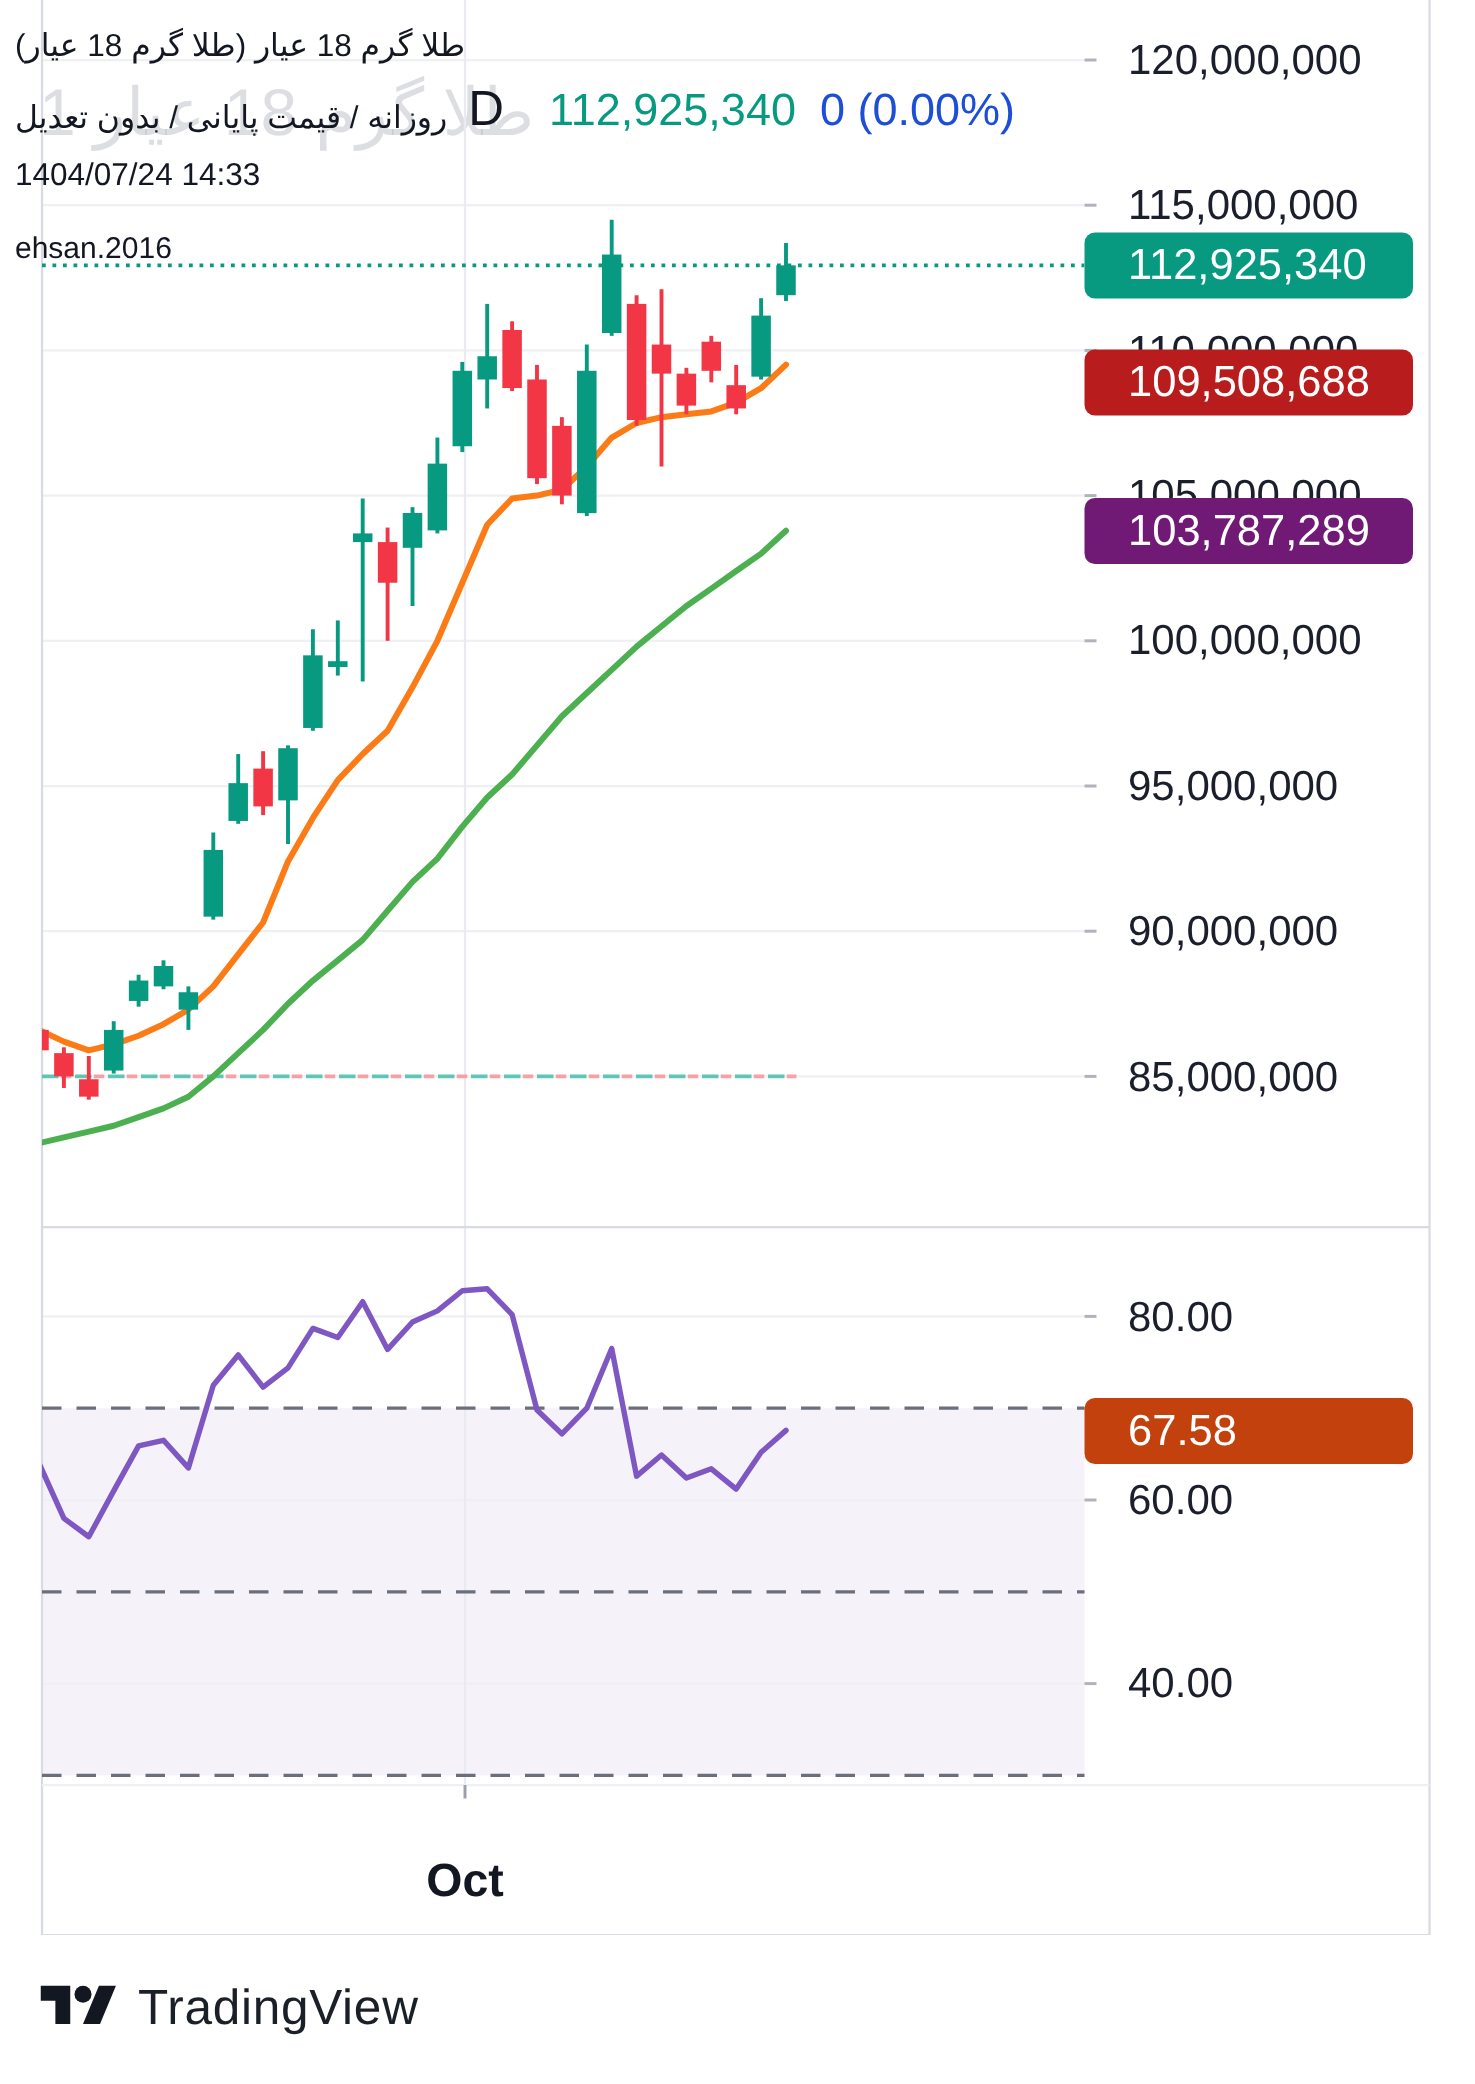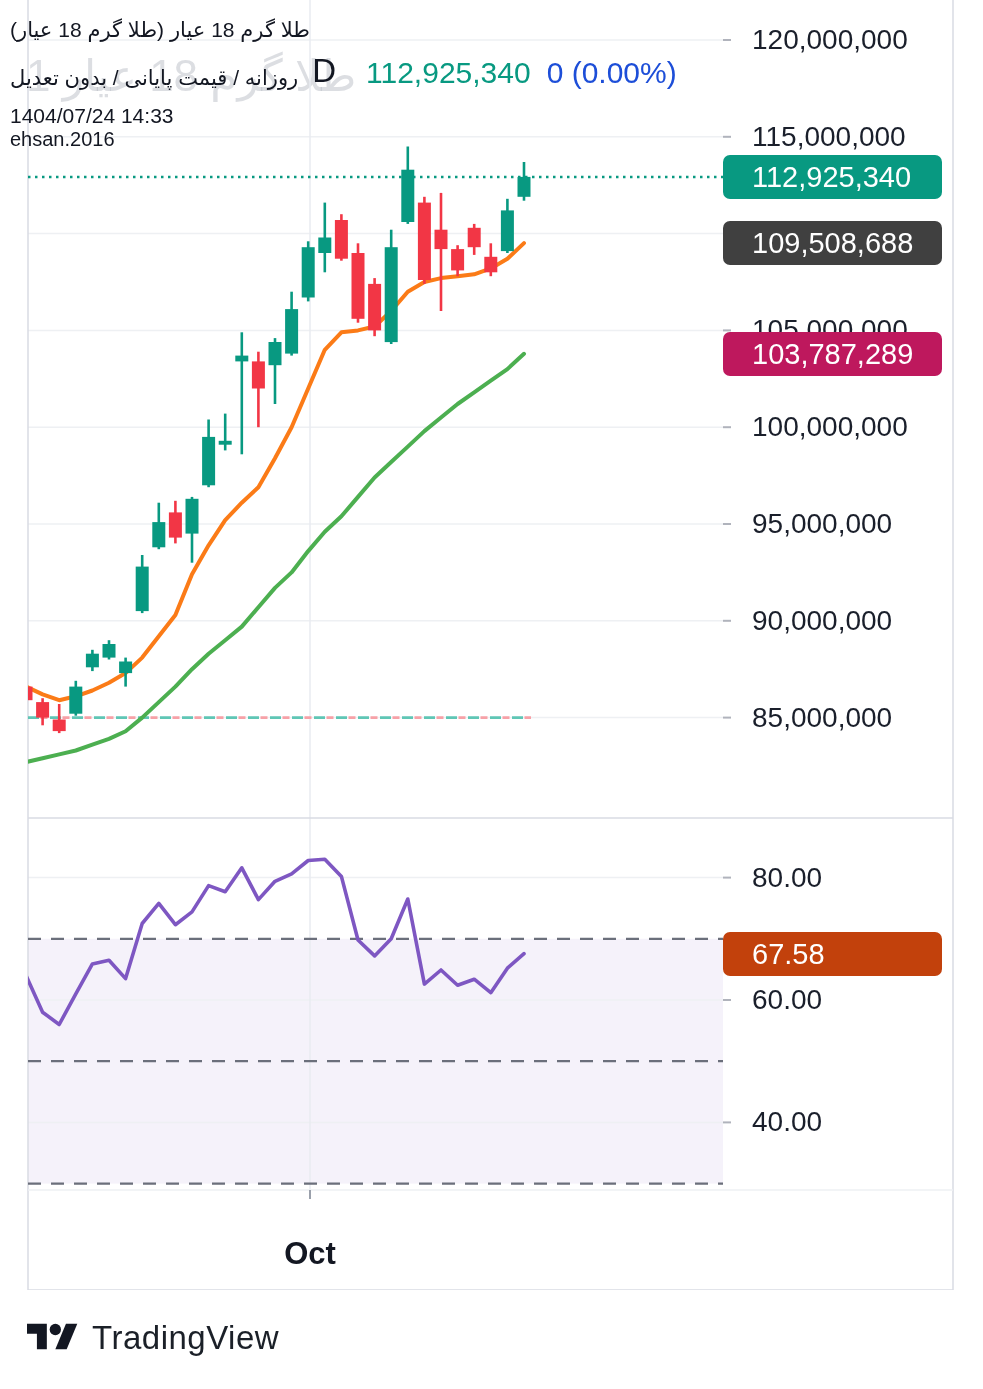--- a/index.html
+++ b/index.html
@@ -9,21 +9,21 @@
   .watermark{position:absolute;left:26px;top:50px;z-index:1;font-size:44px;
              color:rgba(140,146,158,0.30);direction:rtl;white-space:nowrap;}
   .header{position:absolute;left:10px;top:12px;z-index:4;}
   .h-line1{font-size:21px;direction:rtl;display:inline-block;margin-top:6px;}
   .h-line2{display:flex;align-items:flex-end;margin-top:8px;height:40px;}
   .h-series{font-size:21px;direction:rtl;}
   .h-interval{font-size:33px;margin-left:14px;margin-right:22px;color:#131722;}
   .h-price{font-size:30px;color:#089981;margin-left:8px;}
   .h-change{font-size:30px;color:#1d4ed8;margin-left:16px;}
   .h-line3{font-size:21px;margin-top:14px;}
-  .h-line4{font-size:20px;margin-top:0;}
+  .h-line4{font-size:20px;margin-top:26px;}
   .axis-label{position:absolute;left:752px;height:30px;line-height:30px;font-size:28px;
               color:#1a1f2b;white-space:nowrap;z-index:3;}
   .badge{position:absolute;left:723px;width:219px;height:44px;border-radius:7px;
          box-sizing:border-box;padding-left:29px;color:#fff;font-size:29px;line-height:44px;
          z-index:5;white-space:nowrap;}
   .oct-label{position:absolute;left:268px;top:1236px;width:84px;text-align:center;
              font-size:31px;font-weight:bold;color:#131722;z-index:3;}
   .logo-row{position:absolute;left:27px;top:1318px;display:flex;align-items:center;z-index:3;}
   .logo-mark{width:51px;height:40px;}
   .logo-text{font-size:33px;font-weight:500;color:#1b2028;margin-left:14px;letter-spacing:0.5px;}
@@ -165,22 +165,22 @@
       <div class="axis-label" style="top: 218.6px;">110,000,000</div>
       <div class="axis-label" style="top: 315.4px;">105,000,000</div>
       <div class="axis-label" style="top: 412.2px;">100,000,000</div>
       <div class="axis-label" style="top: 509px;">95,000,000</div>
       <div class="axis-label" style="top: 605.8px;">90,000,000</div>
       <div class="axis-label" style="top: 702.6px;">85,000,000</div>
       <div class="axis-label" style="top: 862.6px;">80.00</div>
       <div class="axis-label" style="top: 985px;">60.00</div>
       <div class="axis-label" style="top: 1107.4px;">40.00</div>
       <div class="badge" style="top: 154.965px; background: rgb(8, 153, 129);">112,925,340</div>
-      <div class="badge" style="top: 221px; background: #404040;">109,508,688</div>
-      <div class="badge" style="top: 331.878px; background: #be185d;">103,787,289</div>
+      <div class="badge" style="top: 233px; background: #b91c1c;">109,508,688</div>
+      <div class="badge" style="top: 331.878px; background: #701a75;">103,787,289</div>
       <div class="badge" style="top: 931.61px; background: #c2410c;">67.58</div>
     </div>
 
   <div class="oct-label">Oct</div>
 
   <div class="hit" style="left:723px;top:0;width:230px;height:1290px"></div>
   <div class="hit" style="left:28px;top:1190px;width:925px;height:100px"></div>
 
   <div class="logo-row">
     <svg class="logo-mark" viewBox="0 0 36 28">

